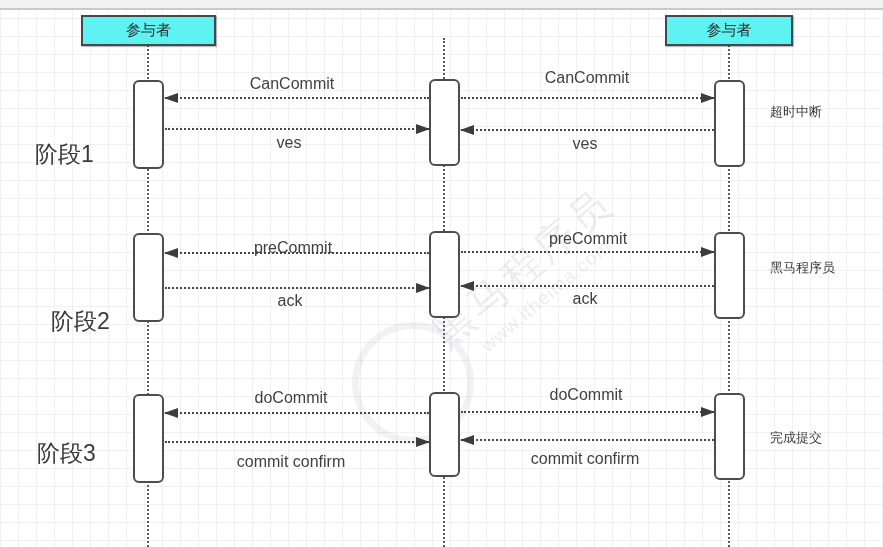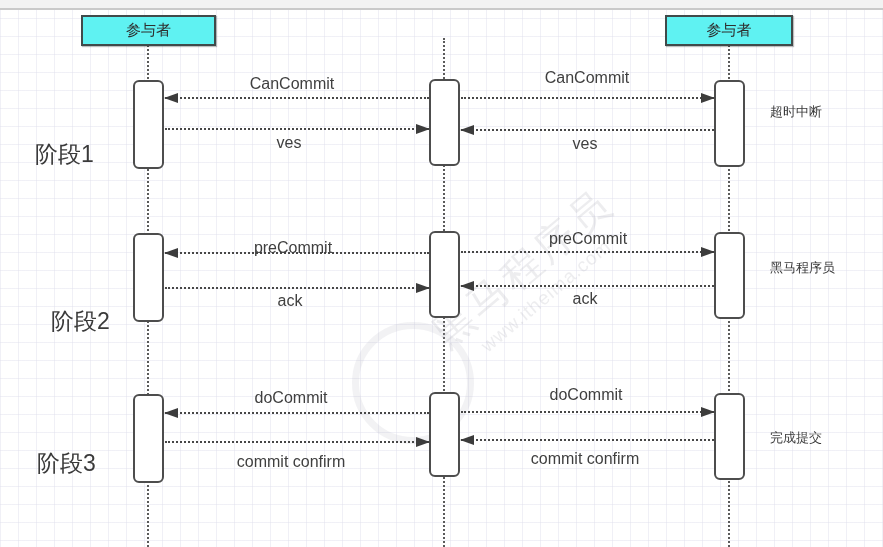--- a/index.html
+++ b/index.html
@@ -121,21 +121,21 @@
   <div class="msg dir-left" style="left:165px; top:252px; width:264px;"></div>
   <div class="msg dir-right" style="left:165px; top:287px; width:264px;"></div>
   <div class="msg dir-right" style="left:461px; top:251px; width:253px;"></div>
   <div class="msg dir-left" style="left:461px; top:285px; width:253px;"></div>
 
   <div class="msg-label" style="left:293px; top:239px;">preCommit</div>
   <div class="msg-label" style="left:290px; top:292px;">ack</div>
   <div class="msg-label" style="left:588px; top:230px;">preCommit</div>
   <div class="msg-label" style="left:585px; top:290px;">ack</div>
 
-  <div class="phase-label" style="left:37px; top:420px;text-align:right;">阶段3</div>
+  <div class="phase-label" style="left:37px; top:410px;text-align:right;">阶段3</div>
   <div class="note-label" style="left:770px; top:429px;">完成提交</div>
 
   <div class="activation" style="left:133px; top:394px; height:89px;"></div>
   <div class="activation" style="left:429px; top:392px; height:85px;"></div>
   <div class="activation" style="left:714px; top:393px; height:87px;"></div>
 
   <div class="msg dir-left" style="left:165px; top:412px; width:264px;"></div>
   <div class="msg dir-right" style="left:165px; top:441px; width:264px;"></div>
   <div class="msg dir-right" style="left:461px; top:411px; width:253px;"></div>
   <div class="msg dir-left" style="left:461px; top:439px; width:253px;"></div>

